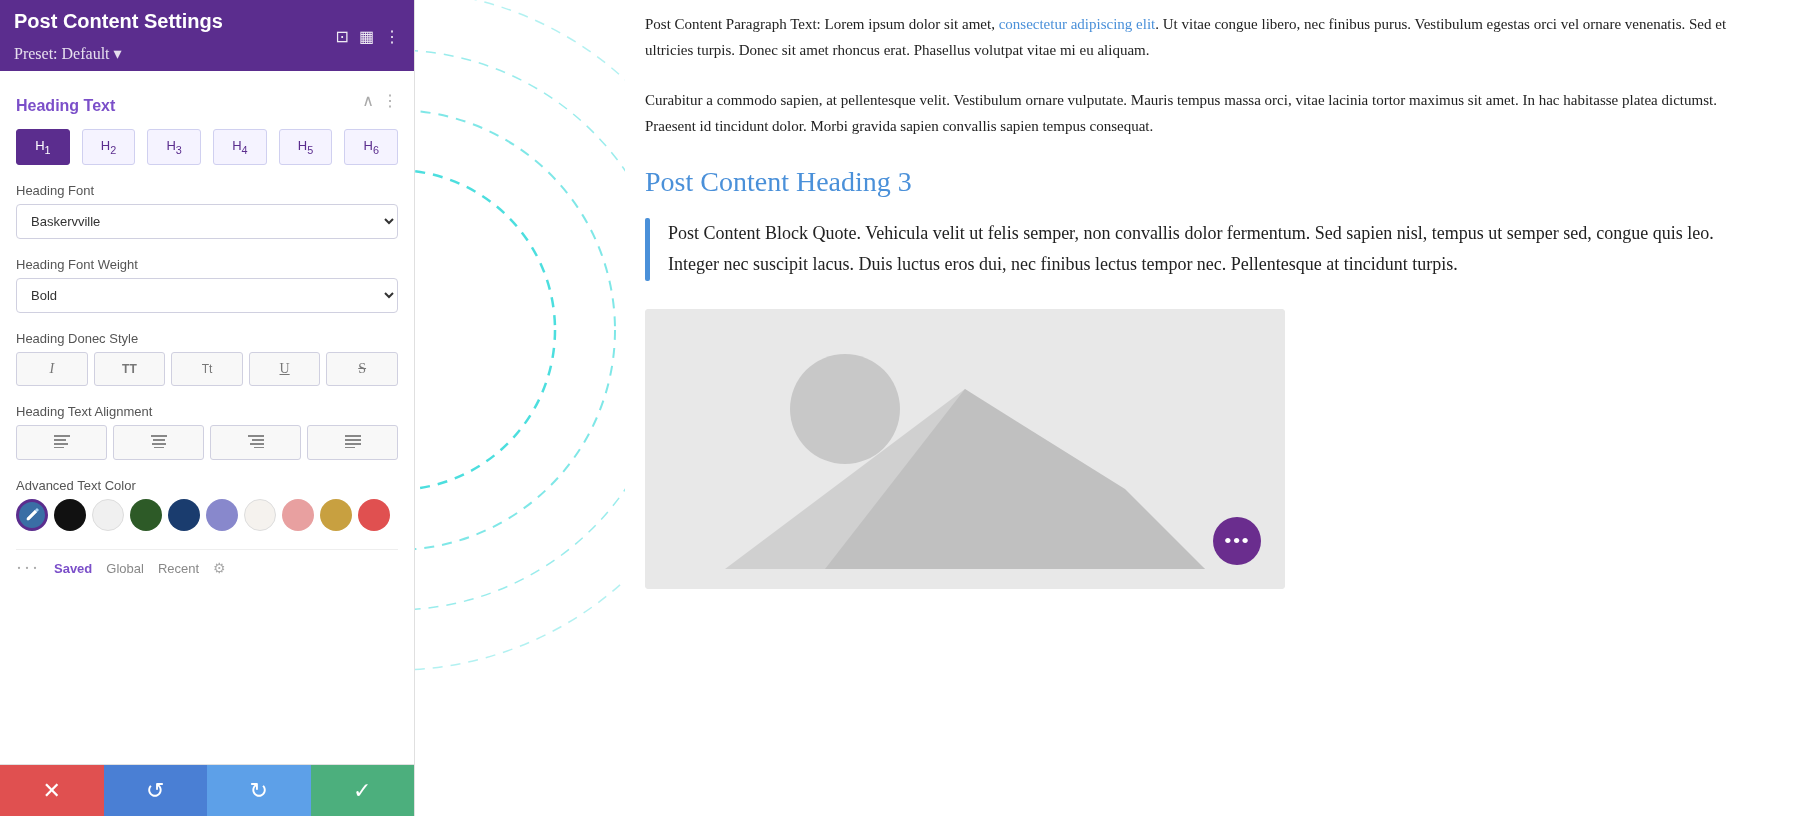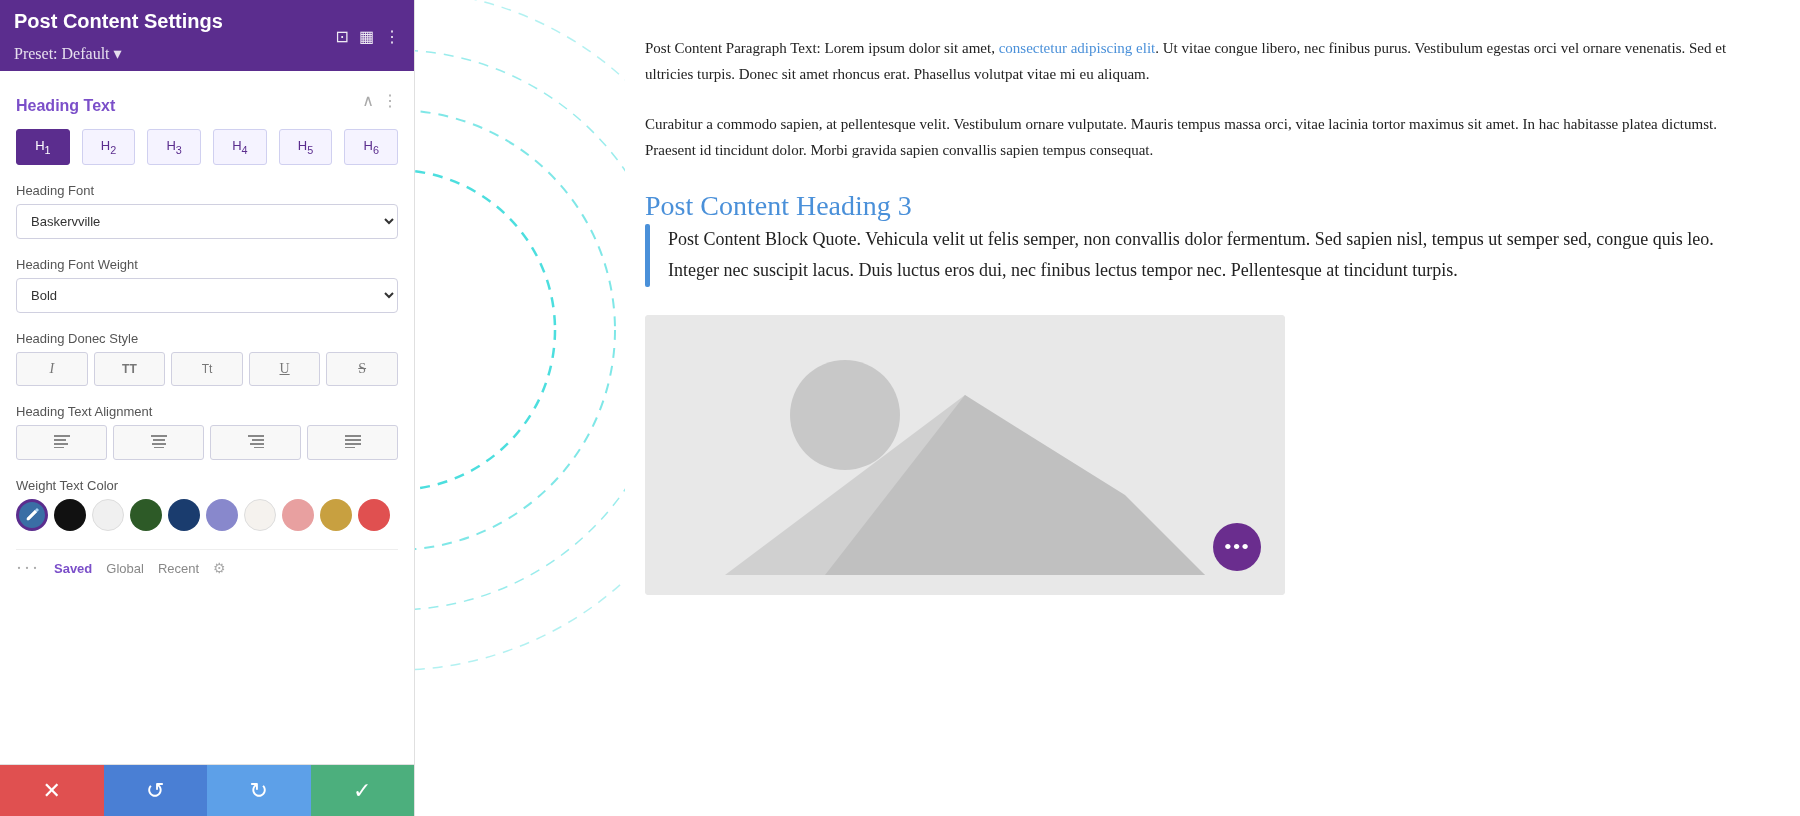--- a/index.html
+++ b/index.html
@@ -256,21 +256,21 @@
       position: absolute;
       top: -20px;
       left: -20px;
       width: 350px;
       height: 700px;
     }
 
     
     .right-content {
       flex: 1;
-      padding: 36px 60px 20px 20px;
+      padding: 12px 60px 20px 20px;
       overflow-y: auto;
       background: #fff;
     }
 
     .intro-text {
       font-family: Georgia, serif;
       font-size: 15px;
       line-height: 1.7;
       color: #222;
       margin-bottom: 24px;
@@ -295,20 +295,21 @@
       line-height: 1.75;
       color: #222;
       margin-bottom: 24px;
     }
 
     .content-heading3 {
       font-family: Georgia, serif;
       font-size: 28px;
       color: #4a90d9;
       font-weight: 400;
+      margin-bottom: 18px;
       line-height: 1.3;
     }
 
     .blockquote-wrap {
       display: flex;
       margin-bottom: 28px;
     }
     .blockquote-bar {
       width: 5px;
       background: #4a90d9;
@@ -463,21 +464,21 @@
               <rect x="0" y="1" width="16" height="2" fill="#888"></rect>
               <rect x="0" y="5" width="16" height="2" fill="#888"></rect>
               <rect x="0" y="9" width="16" height="2" fill="#888"></rect>
               <rect x="0" y="13" width="10" height="1" fill="#888"></rect>
             </svg>
         </button>
       </div>
     </div>
 
     <div class="field-group">
-      <div class="field-label">Weight Text Color</div>
+      <div class="field-label">Advanced Text Color</div>
       <div class="color-row">
         <div class="color-swatch pencil-swatch active-swatch">
           <svg width="14" height="14" viewBox="0 0 14 14" fill="none">
               <path d="M2 10L10 2L12 4L4 12L2 12L2 10Z" fill="white" stroke="white" stroke-width="0.5"></path>
               <path d="M10 2L12 0L14 2L12 4Z" fill="#aad4f5"></path>
             </svg>
         </div>
         <div class="color-swatch" style="background:#111111;"></div>
         <div class="color-swatch" style="background:#f0f0f0; border:1px solid #ddd;"></div>
         <div class="color-swatch" style="background:#2d5a27;"></div>

